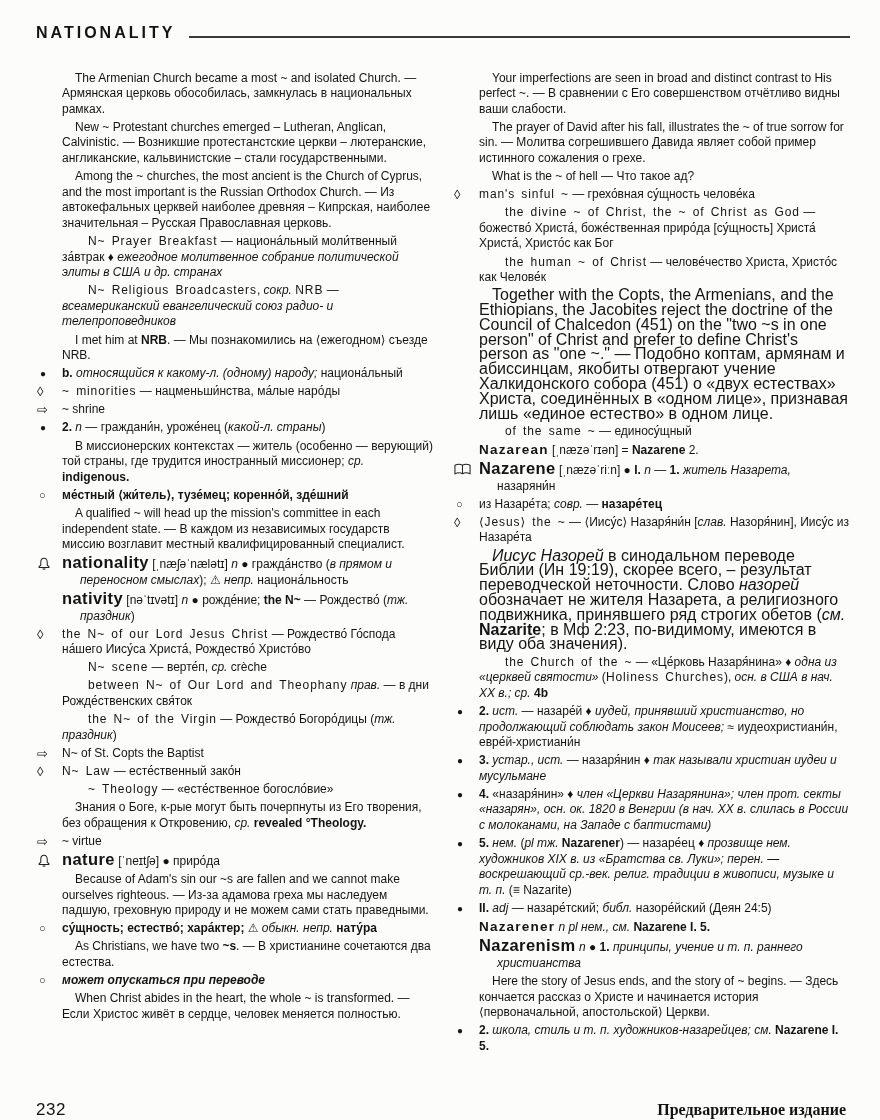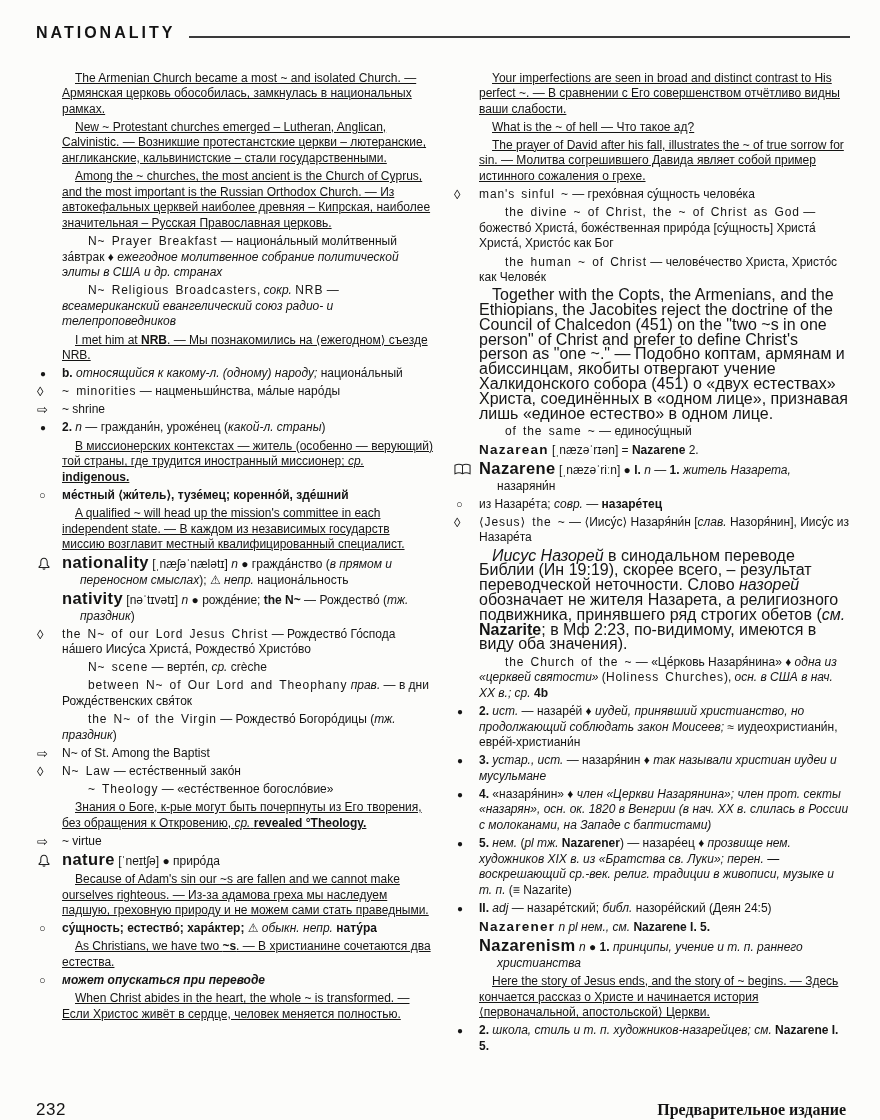--- a/index.html
+++ b/index.html
@@ -11,21 +11,21 @@
   .hdr .rule{flex:1;height:0;border-bottom:2px solid #3a3a3a;margin-left:14px;margin-top:8px;}
   .columns{display:flex;gap:20px;margin-top:26px;}
   .col{width:50%;}
   .blk{position:relative;padding-left:26px;margin:2.5px 0;font-size:12px;line-height:15.6px;}
   .mark{position:absolute;left:1px;top:0;width:22px;color:#171717;}
   .m-bullet{font-size:10px;line-height:15px;padding-left:3px;}
   .m-diamond{font-size:13px;}
   .m-arrow{font-size:13px;}
   .m-circle{font-size:11px;padding-left:2px;}
   .m-bell svg,.m-book svg{display:inline-block;margin-top:2px;}
-  .ex .txt{text-indent:13px;text-decoration:underline;}
+  .ex .txt{text-indent:13px;}
   .id .txt{text-indent:26px;}
   .nt{font-size:16px;line-height:14.8px;}
   .nt .txt{text-indent:13px;}
   .en{}
   .en .txt{padding-left:18px;text-indent:-18px;}
   .sg{}
   .b{font-weight:bold;}
   .i{font-style:italic;}
   .bi{font-weight:bold;font-style:italic;}
   .hw{font-weight:bold;font-size:16.5px;letter-spacing:.4px;}
@@ -109,21 +109,21 @@
           <span class="txt" style="display: block;"><span class="sg sb">N~ scene</span><span class="sg"> — верте́п, </span><span class="sg i">ср.</span><span class="sg"> crèche</span></span>
         </div>
         <div class="blk id">
           <span class="txt" style="display: block;"><span class="sg sb">between N~ of Our Lord and Theophany</span><span class="sg i"> прав.</span><span class="sg"> — в дни Рожде́ственских свя́ток</span></span>
         </div>
         <div class="blk id">
           <span class="txt" style="display: block;"><span class="sg sb">the N~ of the Virgin</span><span class="sg"> — Рождество́ Богоро́дицы (</span><span class="sg i">тж. праздник</span><span class="sg">)</span></span>
         </div>
         <div class="blk ">
           <span class="mark m-arrow">⇨</span>
-          <span class="txt" style="display: block;"><span class="sg">N~ of St. Among the Baptist</span></span>
+          <span class="txt" style="display: block;"><span class="sg">N~ of St. Copts the Baptist</span></span>
         </div>
         <div class="blk ">
           <span class="mark m-diamond">◊</span>
           <span class="txt" style="display: block;"><span class="sg sb">N~ Law</span><span class="sg"> — есте́ственный зако́н</span></span>
         </div>
         <div class="blk id">
           <span class="txt" style="display: block;"><span class="sg sb">~ Theology</span><span class="sg"> — «есте́ственное богосло́вие»</span></span>
         </div>
         <div class="blk ex">
           <span class="txt" style="display: block;"><span class="sg">Знания о Боге, к-рые могут быть почерпнуты из Его творения, без обращения к Откровению, </span><span class="sg i">ср.</span><span class="sg"> </span><span class="sg b">revealed °Theology.</span></span>
@@ -155,24 +155,24 @@
         </div>
         <div class="blk ex">
           <span class="txt" style="display: block;"><span class="sg">When Christ abides in the heart, the whole ~ is transformed. — Если Христос живёт в сердце, человек меняется полностью.</span></span>
         </div>
       </div>
     <div class="col" id="col-right">
         <div class="blk ex">
           <span class="txt" style="display: block;"><span class="sg">Your imperfections are seen in broad and distinct contrast to His perfect ~. — В сравнении с Его совершенством отчётливо видны ваши слабости.</span></span>
         </div>
         <div class="blk ex">
+          <span class="txt" style="display: block;"><span class="sg">The prayer of David after his fall, illustrates the ~ of true sorrow for sin. — Молитва согрешившего Давида являет собой пример истинного сожаления о грехе.</span></span>
+        </div>
+        <div class="blk ex">
           <span class="txt" style="display: block;"><span class="sg">What is the ~ of hell — Что такое ад?</span></span>
-        </div>
-        <div class="blk ex">
-          <span class="txt" style="display: block;"><span class="sg">The prayer of David after his fall, illustrates the ~ of true sorrow for sin. — Молитва согрешившего Давида являет собой пример истинного сожаления о грехе.</span></span>
         </div>
         <div class="blk ">
           <span class="mark m-diamond">◊</span>
           <span class="txt" style="display: block;"><span class="sg sb">man's sinful ~</span><span class="sg"> — грехо́вная су́щность челове́ка</span></span>
         </div>
         <div class="blk id">
           <span class="txt" style="display: block;"><span class="sg sb">the divine ~ of Christ, the ~ of Christ as God</span><span class="sg"> — божество́ Христа́, боже́ственная приро́да [су́щность] Христа́ Христа́, Христо́с как Бог</span></span>
         </div>
         <div class="blk id">
           <span class="txt" style="display: block;"><span class="sg sb">the human ~ of Christ</span><span class="sg"> — челове́чество Христа, Христо́с как Челове́к</span></span>

